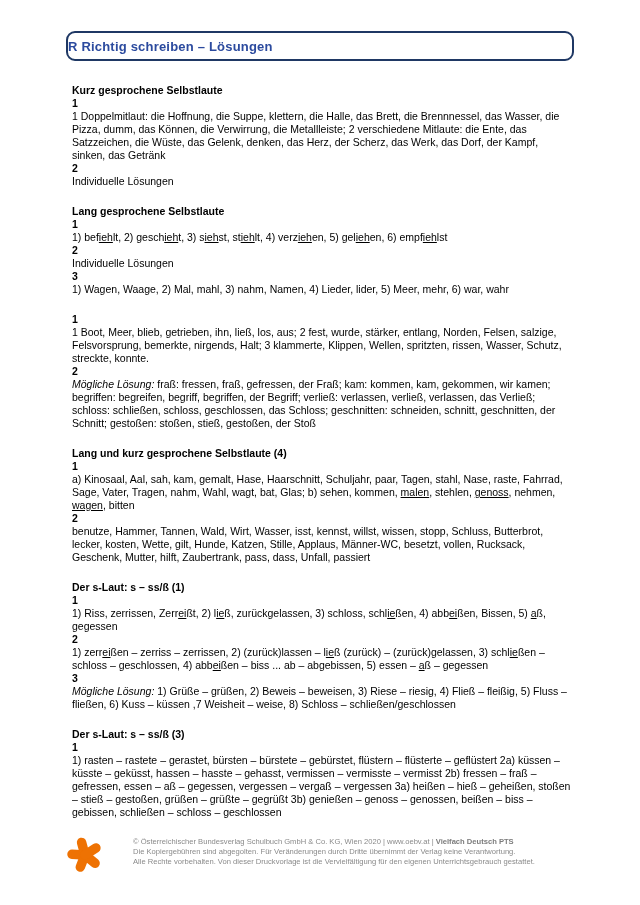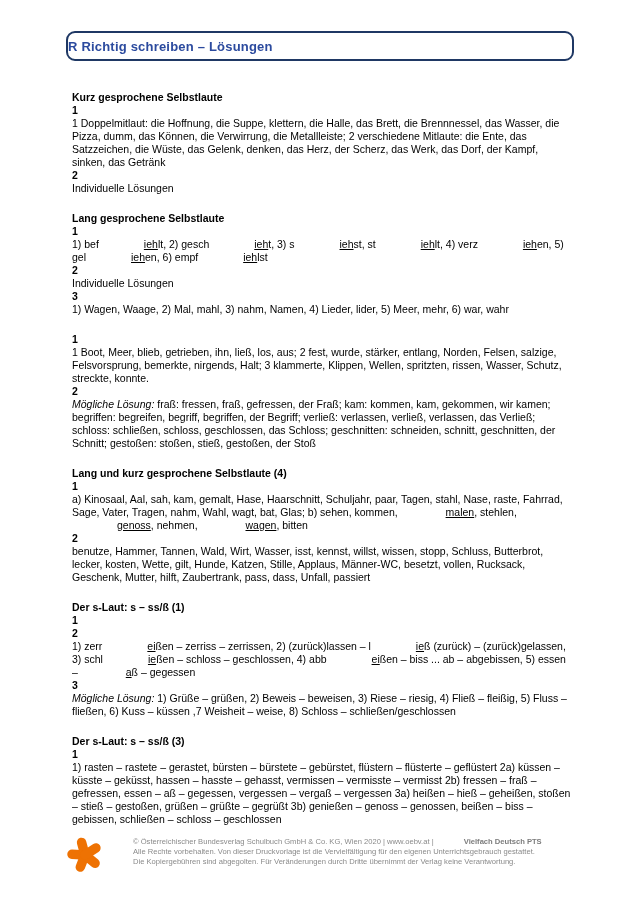--- a/index.html
+++ b/index.html
@@ -11,39 +11,39 @@
   .title-box {
     position:absolute; left:66px; top:31px; width:504px; height:26px;
     border:2.5px solid #1f3864; border-radius:9px;
     display:flex; align-items:center; background:#ffffff;
   }
   .title-text {
     margin:0; font-size:13px; font-weight:bold;
     color:#2b4a9e; letter-spacing:0.2px;
   }
   .content {
-    position:absolute; left:72px; top:91px; width:501px;
+    position:absolute; left:72px; top:84px; width:501px;
     font-size:10.5px; line-height:13px; color:#000000;
   }
   .section { margin-top:17px; }
   .section:first-child { margin-top:0; }
   .sec-heading { font-weight:bold; }
   .item-num { font-weight:bold; }
-  .item-body u { text-decoration:underline; text-underline-offset:1px;padding-left:45px; }
+  .item-body u { text-decoration:underline; text-underline-offset:1px; }
   .item-body i { font-style:italic;margin-top:12px; }
   .footer {
     position:absolute; left:64px; top:834px; width:510px;
     display:flex; align-items:flex-start;
   }
   .footer-logo { width:42px; height:40px; flex:0 0 42px; margin-top:1px; }
   .footer-text {
     margin-left:27px; margin-top:3px;
     font-size:7.6px; line-height:9.8px; color:#8a8a8a;
   }
-  .footer-text b { color:#7c7c7c;margin-left:28px; }
+  .footer-text b { color:#7c7c7c; }
 </style>
 </head>
 <body>
 
 <div class="page">
 
   <div class="title-box">
     <h1 class="title-text">R Richtig schreiben – Lösungen</h1>
   </div>
 
@@ -73,20 +73,21 @@
       <div class="section">
         <div class="sec-heading">Lang und kurz gesprochene Selbstlaute (4)</div>
         <div class="item-num">1</div>
         <div class="item-body">a) Kinosaal, Aal, sah, kam, gemalt, Hase, Haarschnitt, Schuljahr, paar, Tagen, stahl, Nase, raste, Fahrrad, Sage, Vater, Tragen, nahm, Wahl, wagt, bat, Glas; b) sehen, kommen, <u>malen</u>, stehlen, <u>genoss</u>, nehmen, <u>wagen</u>, bitten</div>
         <div class="item-num">2</div>
         <div class="item-body">benutze, Hammer, Tannen, Wald, Wirt, Wasser, isst, kennst, willst, wissen, stopp, Schluss, Butterbrot, lecker, kosten, Wette, gilt, Hunde, Katzen, Stille, Applaus, Männer-WC, besetzt, vollen, Rucksack, Geschenk, Mutter, hilft, Zaubertrank, pass, dass, Unfall, passiert</div>
       </div>
       <div class="section">
         <div class="sec-heading">Der s-Laut: s – ss/ß (1)</div>
         <div class="item-num">1</div>
+        <div class="item-body">1) Riss, zerrissen, Zerr<u>ei</u>ßt, 2) l<u>ie</u>ß, zurückgelassen, 3) schloss, schl<u>ie</u>ßen, 4) abb<u>ei</u>ßen, Bissen, 5) <u>a</u>ß, gegessen</div>
         <div class="item-num">2</div>
         <div class="item-body">1) zerr<u>ei</u>ßen – zerriss – zerrissen, 2) (zurück)lassen – l<u>ie</u>ß (zurück) – (zurück)gelassen, 3) schl<u>ie</u>ßen – schloss – geschlossen, 4) abb<u>ei</u>ßen – biss ... ab – abgebissen, 5) essen – <u>a</u>ß – gegessen</div>
         <div class="item-num">3</div>
         <div class="item-body"><i>Mögliche Lösung:</i> 1) Grüße – grüßen, 2) Beweis – beweisen, 3) Riese – riesig, 4) Fließ – fleißig, 5) Fluss – fließen, 6) Kuss – küssen ,7 Weisheit – weise, 8) Schloss – schließen/geschlossen</div>
       </div>
       <div class="section">
         <div class="sec-heading">Der s-Laut: s – ss/ß (3)</div>
         <div class="item-num">1</div>
         <div class="item-body">1) rasten – rastete – gerastet, bürsten – bürstete – gebürstet, flüstern – flüsterte – geflüstert 2a) küssen – küsste – geküsst, hassen – hasste – gehasst, vermissen – vermisste – vermisst 2b) fressen – fraß – gefressen, essen – aß – gegessen, vergessen – vergaß – vergessen 3a) heißen – hieß – geheißen, stoßen – stieß – gestoßen, grüßen – grüßte – gegrüßt 3b) genießen – genoss – genossen, beißen – biss – gebissen, schließen – schloss – geschlossen</div>
       </div>
@@ -97,18 +98,18 @@
       <g stroke="#ee7203" stroke-width="9.5" stroke-linecap="round" fill="none">
         <line x1="20" y1="20" x2="16.6" y2="7.4"></line>
         <line x1="20" y1="20" x2="7.0" y2="19.3"></line>
         <line x1="20" y1="20" x2="15.3" y2="32.1"></line>
         <line x1="20" y1="20" x2="30.1" y2="28.2"></line>
         <line x1="20" y1="20" x2="30.9" y2="12.9"></line>
       </g>
     </svg>
     <div class="footer-text" id="footer-lines">
         <div>© Österreichischer Bundesverlag Schulbuch GmbH &amp; Co. KG, Wien 2020 | www.oebv.at | <b>Vielfach Deutsch PTS</b></div>
+        <div>Die Kopiergebühren sind abgegolten. Für Veränderungen durch Dritte übernimmt der Verlag keine Verantwortung.</div>
         <div>Alle Rechte vorbehalten. Von dieser Druckvorlage ist die Vervielfältigung für den eigenen Unterrichtsgebrauch gestattet.</div>
-        <div>Die Kopiergebühren sind abgegolten. Für Veränderungen durch Dritte übernimmt der Verlag keine Verantwortung.</div>
       </div>
   </div>
 
 </div>
 
 </body></html>

